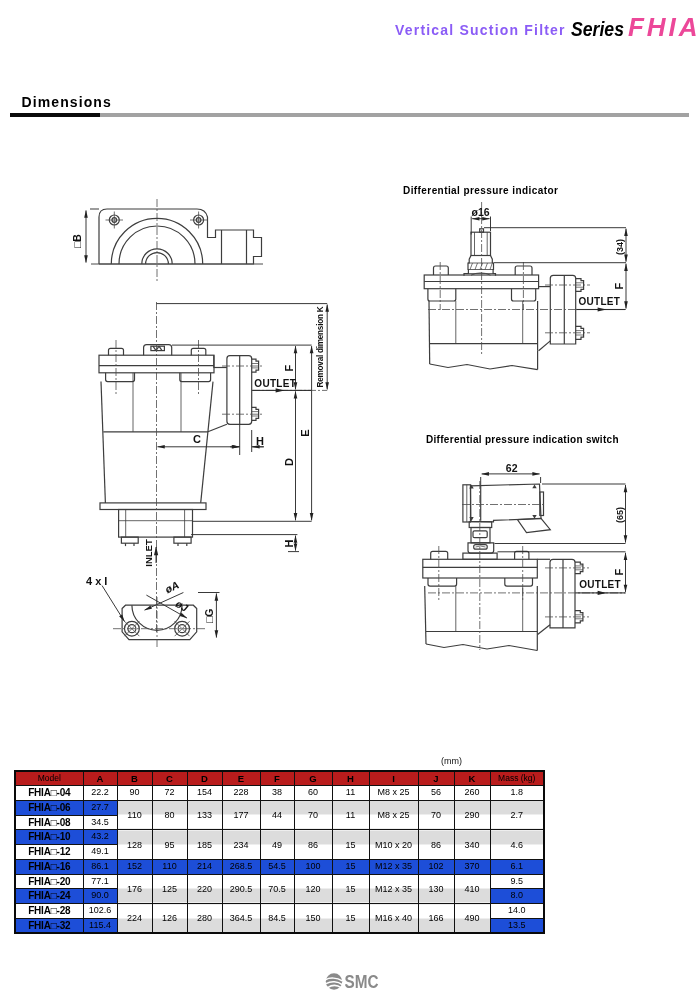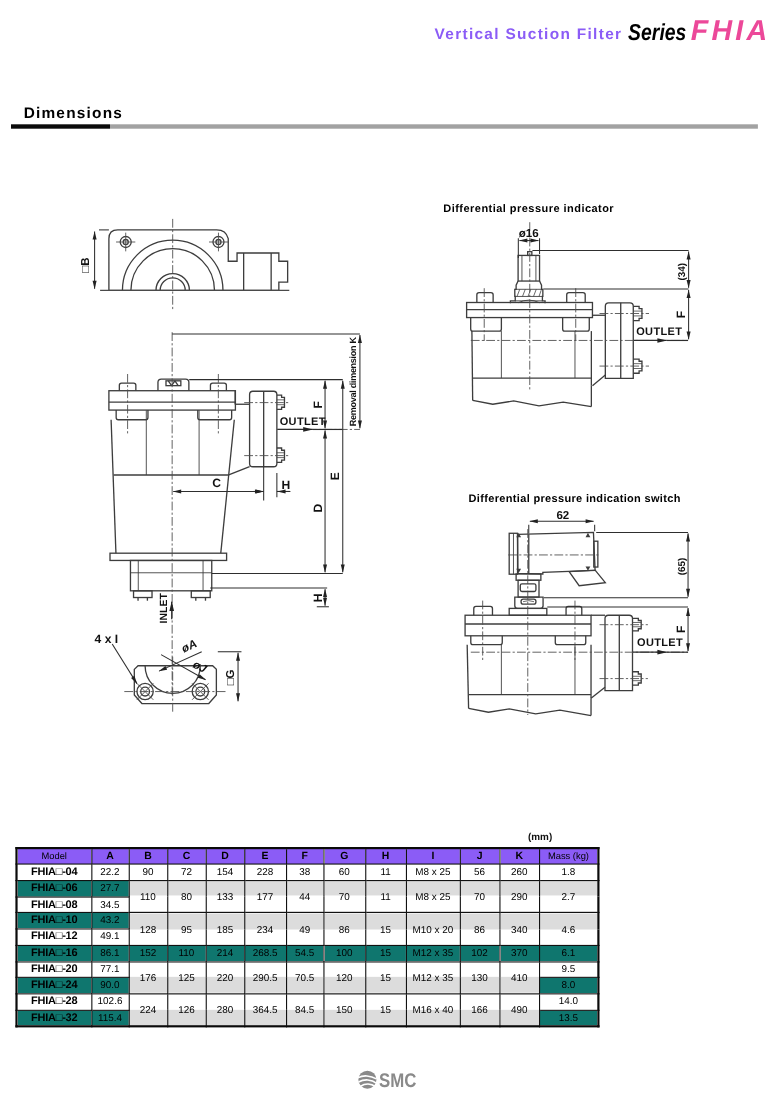--- a/index.html
+++ b/index.html
@@ -8,37 +8,37 @@
 .hdr1{font-size:14px;font-weight:bold;letter-spacing:1.2px;color:#8b5cf6}
 .series{display:inline-block;transform:scaleX(0.84);transform-origin:left;font-size:21px;font-weight:bold;font-style:italic;color:#000}
 .fhia{display:inline-block;font-size:26px;font-weight:bold;font-style:italic;color:#ec4899;letter-spacing:2.9px;margin-left:-6px}
 .dimh{font-size:14px;font-weight:bold;color:#000;letter-spacing:1.1px}
 .dtitle{font-size:10px;font-weight:bold;color:#000;letter-spacing:0.42px}
 .mm{font-size:9px;color:#111}
 table{border-collapse:collapse;table-layout:fixed;position:absolute;left:14px;top:770px;width:529px;font-size:9px;color:#000;border:2px solid #0a0a0a}
 td{border-left:1.1px solid #111;border-right:1.1px solid #111;border-top:1.6px solid #111;border-bottom:1.6px solid #111;text-align:center;padding:0;overflow:hidden;height:14.75px;background:transparent;vertical-align:top;line-height:13px}
 tr.h td{height:14.5px}
 td.m{font-weight:bold;font-size:10px;letter-spacing:-0.2px}
-tr.g td.s{background:#0f766e}
-tr.h td{background:#8b5cf6}
+tr.g td.s{background:#1d4ed8}
+tr.h td{background:#b91c1c}
 td.gw{background:linear-gradient(#dcdcdc 50%,#fff 50%)}
 td.wg{background:linear-gradient(#fff 50%,#dcdcdc 50%)}
 td.hl{font-weight:bold;font-size:9.5px}
 td[rowspan]{vertical-align:middle;line-height:normal}
 </style>
 </head>
 <body>
 <div class="abs hdr1" style="left:395px;top:22px;">Vertical Suction Filter</div>
 <div class="abs" style="left:571px;top:12px;white-space:nowrap;"><span class="series">Series</span><span class="fhia">FHIA</span></div>
 <div class="abs dimh" style="left:9.5px;top:93.5px;padding-left:12px;">Dimensions</div>
 <div class="abs" style="left:9.5px;top:113.2px;width:90.5px;height:3.8px;background:#0a0a0a"></div>
 <div class="abs" style="left:100px;top:113.2px;width:589px;height:3.8px;background:#a2a2a2"></div>
 <div class="abs dtitle" style="left:403px;top:185px;">Differential pressure indicator</div>
-<div class="abs dtitle" style="left:390px;top:448px;letter-spacing:0.3px;padding-left:36px;">Differential pressure indication switch</div>
-<div class="abs mm" style="left:441px;top:756px;width:100px;text-align:center;font-weight:bold;">(mm)</div>
+<div class="abs dtitle" style="left:390px;top:434px;letter-spacing:0.3px;padding-left:36px;">Differential pressure indication switch</div>
+<div class="abs mm" style="left:441px;top:756px;width:100px;text-align:left;">(mm)</div>
 
 <table>
 <colgroup>
       <col style="width:68px">
       <col style="width:34px">
       <col style="width:35px">
       <col style="width:35px">
       <col style="width:35px">
       <col style="width:38px">
       <col style="width:34px">

